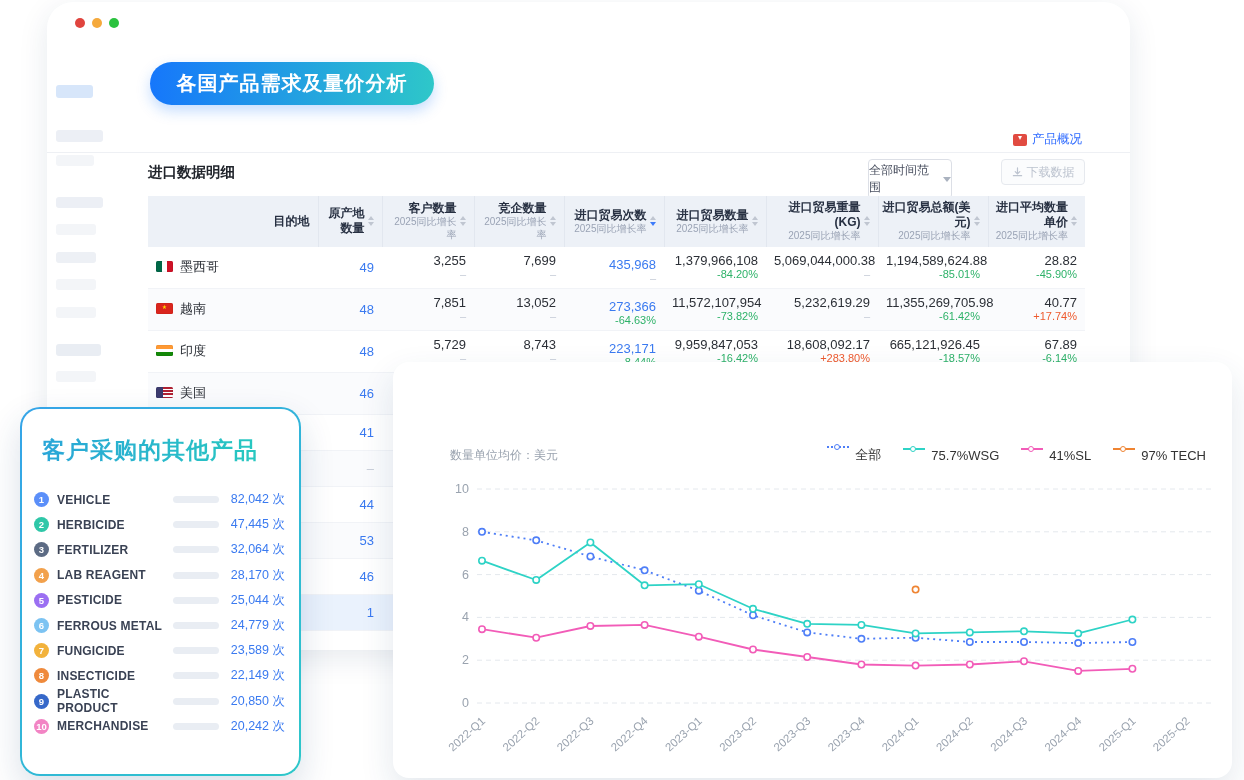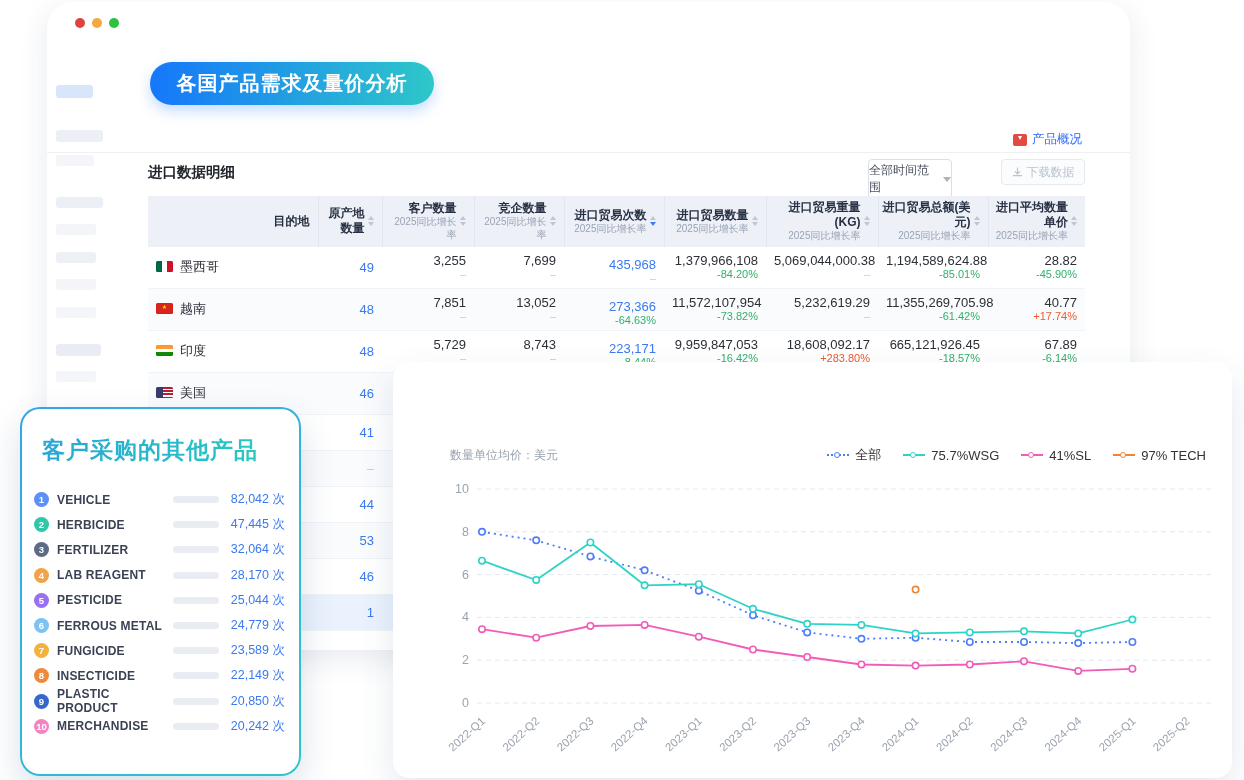--- a/index.html
+++ b/index.html
@@ -96,21 +96,21 @@
 
   
   #chart-card { position:absolute; left:393px; top:362px; width:839px; height:416px; background:#fff;
     border-radius:16px; box-shadow:0 14px 34px rgba(23,64,110,.12); z-index:2; overflow:hidden; }
   #chart-header { height:62px; background:linear-gradient(90deg,#d6e4fa,#ecf3fd);
     display:flex; align-items:center; padding-left:36px; }
   #chart-title { font-size:20px; font-weight:bold; color:#1e2430; letter-spacing:.5px; }
   #chart-meta { position:absolute; left:57px; right:26px; top:84px; display:flex; align-items:center; }
   #chart-subtitle { font-size:12px; color:#9aa3af; flex:1; }
   #chart-legend { display:flex; gap:22px; align-items:center; }
-  .lg-item { display:flex; align-items:center; gap:6px; font-size:13px; color:#333; cursor:pointer; }
+  .lg-item { display:flex; gap:6px; font-size:13px; color:#333; cursor:pointer; }
   .lg-mark { width:22px; height:0; border-top-width:2px; position:relative; }
   .lg-mark i { position:absolute; left:7px; top:-4px; width:6px; height:6px; border-radius:50%;
     background:#fff; border:1.5px solid currentColor; display:block; }
   #chart-svg { position:absolute; left:0; top:108px; }
 </style>
 </head>
 <body>
 
 <div id="main-window">
   <div class="traffic">

